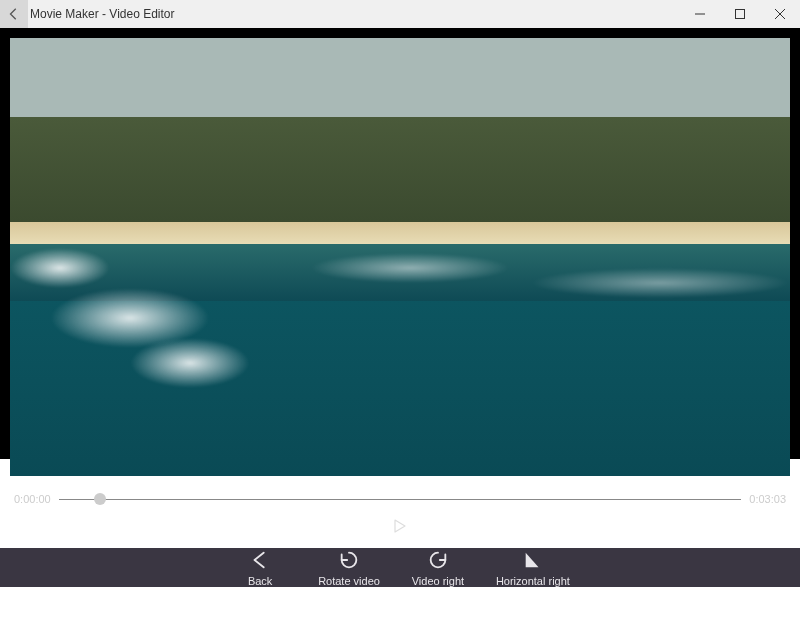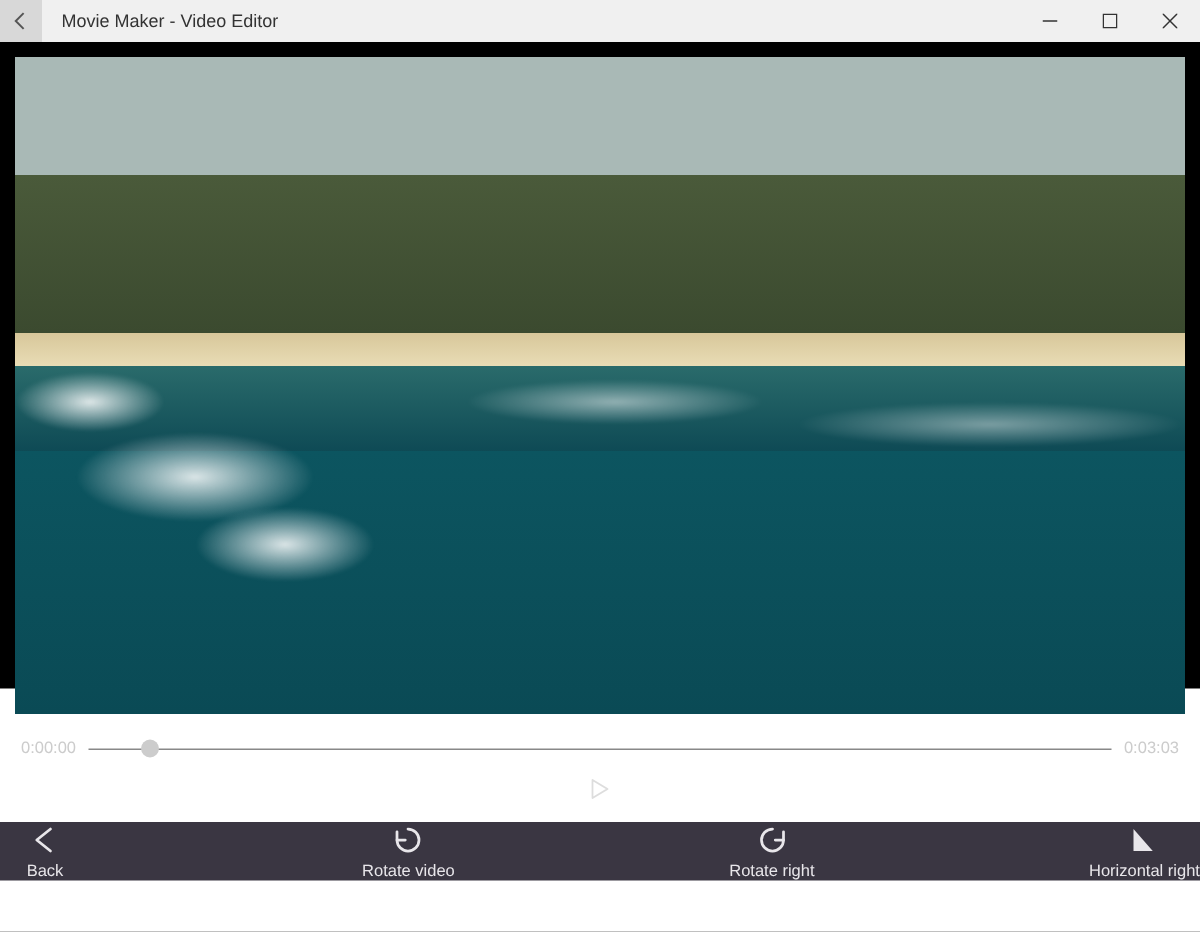--- a/index.html
+++ b/index.html
@@ -14,21 +14,21 @@
   }
   .titlebar .back-btn {
     width: 28px;
     height: 28px;
     background: #d8d8d8;
     display: flex;
     align-items: center;
     justify-content: center;
     cursor: pointer;
   }
-  .titlebar .title { padding-left: 13px; flex: 1; }
+  .titlebar .title { padding-left: 2px; flex: 1; }
   .titlebar .win-controls { display: flex; }
   .titlebar .win-btn {
     width: 40px;
     height: 28px;
     display: flex;
     align-items: center;
     justify-content: center;
     cursor: pointer;
     font-size: 12px;
     color: #333;
@@ -109,21 +109,21 @@
     display: flex;
     align-items: center;
     justify-content: center;
     cursor: pointer;
     color: #ddd;
   }
   .toolbar {
     height: 60px;
     background: #3a3642;
     display: flex;
-    justify-content: space-between;
+    justify-content: center;
     align-items: center;
     gap: 28px;
   }
   .tool-btn {
     display: flex;
     flex-direction: column;
     align-items: center;
     gap: 3px;
     color: #e8e6ea;
     font-size: 11px;
@@ -221,21 +221,21 @@
       <span>Rotate video</span>
     </div>
 
     <div class="tool-btn">
       <div class="icon">
         <svg width="22" height="22" viewBox="0 0 24 24">
             <path d="M12 4 A8 8 0 1 0 20 12" stroke="#e8e6ea" stroke-width="2" fill="none" stroke-linecap="round"></path>
             <path d="M20 6 L20 12 L14 12" stroke="#e8e6ea" stroke-width="2" fill="none" stroke-linecap="round" stroke-linejoin="round"></path>
           </svg>
       </div>
-      <span>Rotate right</span>
+      <span>Video right</span>
     </div>
 
 
     <div class="tool-btn">
       <div class="icon">
         <svg width="22" height="22" viewBox="0 0 24 24">
             <path d="M4 20 L4 4 L18 20 Z" fill="#e8e6ea"></path>
           </svg>
       </div>
       <span>Horizontal right</span>

